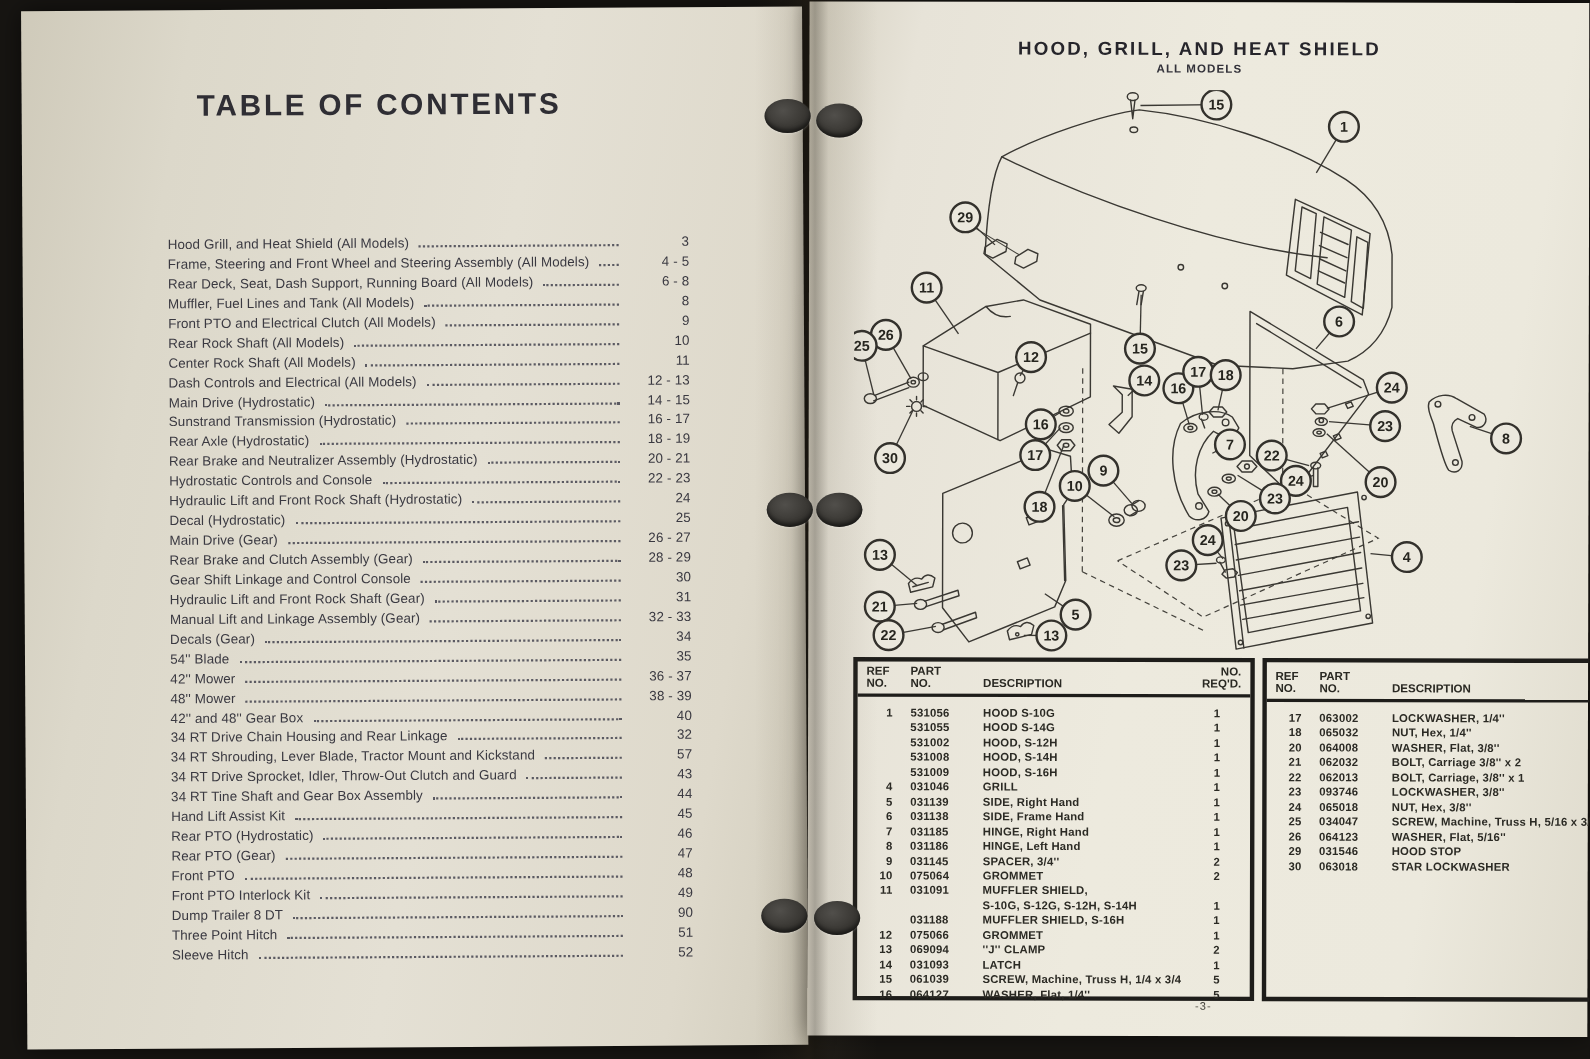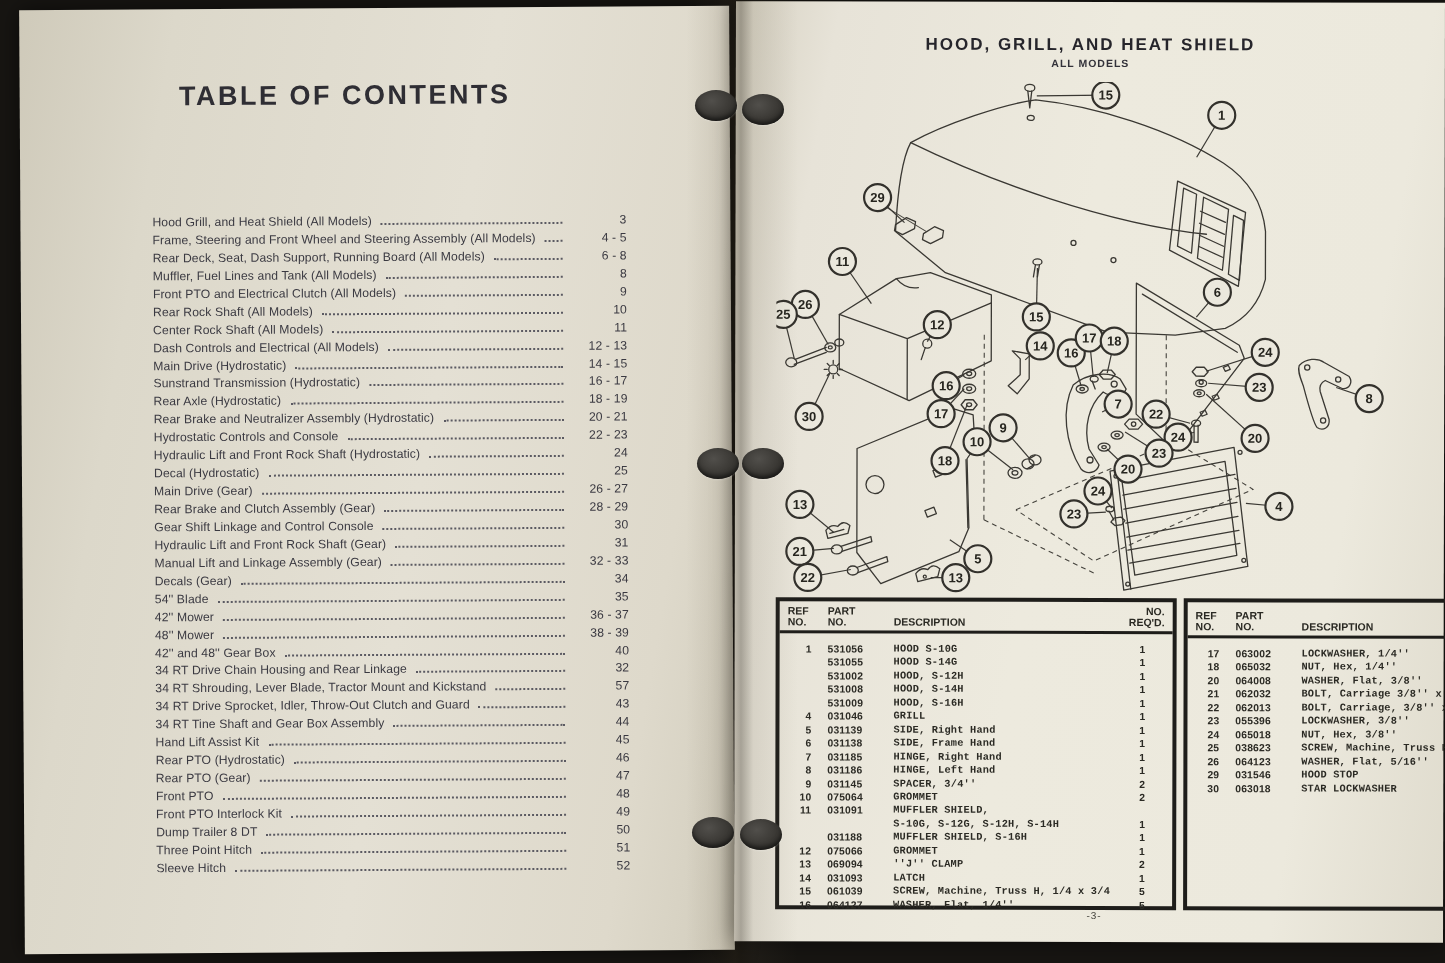--- a/index.html
+++ b/index.html
@@ -64,21 +64,21 @@
     font-size:10.5px;font-weight:bold;color:#2a2923;line-height:11px;height:26px;
   }
   .th{display:flex;flex-direction:column;justify-content:flex-end;}
   .th-req{text-align:right;}
   .table-body{padding:9px 8px 0 8px;}
   .prow{
     display:grid;grid-template-columns:40px 66px 1fr 54px;
     font-size:10.3px;font-weight:bold;color:#2b2a24;line-height:13.45px;letter-spacing:0.2px;
   }
   .prow .ref{text-align:right;padding-right:16px;}
-  .prow .desc{white-space:nowrap;overflow:visible;font-family:Liberation Mono, monospace;}
+  .prow .desc{white-space:nowrap;overflow:visible;}
   .prow .qty{text-align:center;padding-left:10px;}
   #rp-page-num{
     position:absolute;left:320px;top:908px;width:80px;text-align:center;
     font-size:10px;color:#44433c;letter-spacing:1px;
   }
 </style>
 </head>
 <body>
 
 <div class="page" id="left-page">
@@ -250,21 +250,21 @@
         <span class="toc-page">48</span>
       </div>
       <div class="toc-row">
         <span class="toc-label">Front PTO Interlock Kit</span>
         <span class="toc-dots"></span>
         <span class="toc-page">49</span>
       </div>
       <div class="toc-row">
         <span class="toc-label">Dump Trailer 8 DT</span>
         <span class="toc-dots"></span>
-        <span class="toc-page">50</span>
+        <span class="toc-page">90</span>
       </div>
       <div class="toc-row">
         <span class="toc-label">Three Point Hitch</span>
         <span class="toc-dots"></span>
         <span class="toc-page">51</span>
       </div>
       <div class="toc-row">
         <span class="toc-label">Sleeve Hitch</span>
         <span class="toc-dots"></span>
         <span class="toc-page">52</span>
@@ -753,31 +753,31 @@
             <span class="part">062032</span>
             <span class="desc">BOLT, Carriage 3/8'' x 2</span>
           </div>
           <div class="prow">
             <span class="ref">22</span>
             <span class="part">062013</span>
             <span class="desc">BOLT, Carriage, 3/8'' x 1</span>
           </div>
           <div class="prow">
             <span class="ref">23</span>
-            <span class="part">055396</span>
+            <span class="part">093746</span>
             <span class="desc">LOCKWASHER, 3/8''</span>
           </div>
           <div class="prow">
             <span class="ref">24</span>
             <span class="part">065018</span>
             <span class="desc">NUT, Hex, 3/8''</span>
           </div>
           <div class="prow">
             <span class="ref">25</span>
-            <span class="part">038623</span>
+            <span class="part">034047</span>
             <span class="desc">SCREW, Machine, Truss H, 5/16 x 3/4</span>
           </div>
           <div class="prow">
             <span class="ref">26</span>
             <span class="part">064123</span>
             <span class="desc">WASHER, Flat, 5/16''</span>
           </div>
           <div class="prow">
             <span class="ref">29</span>
             <span class="part">031546</span>

